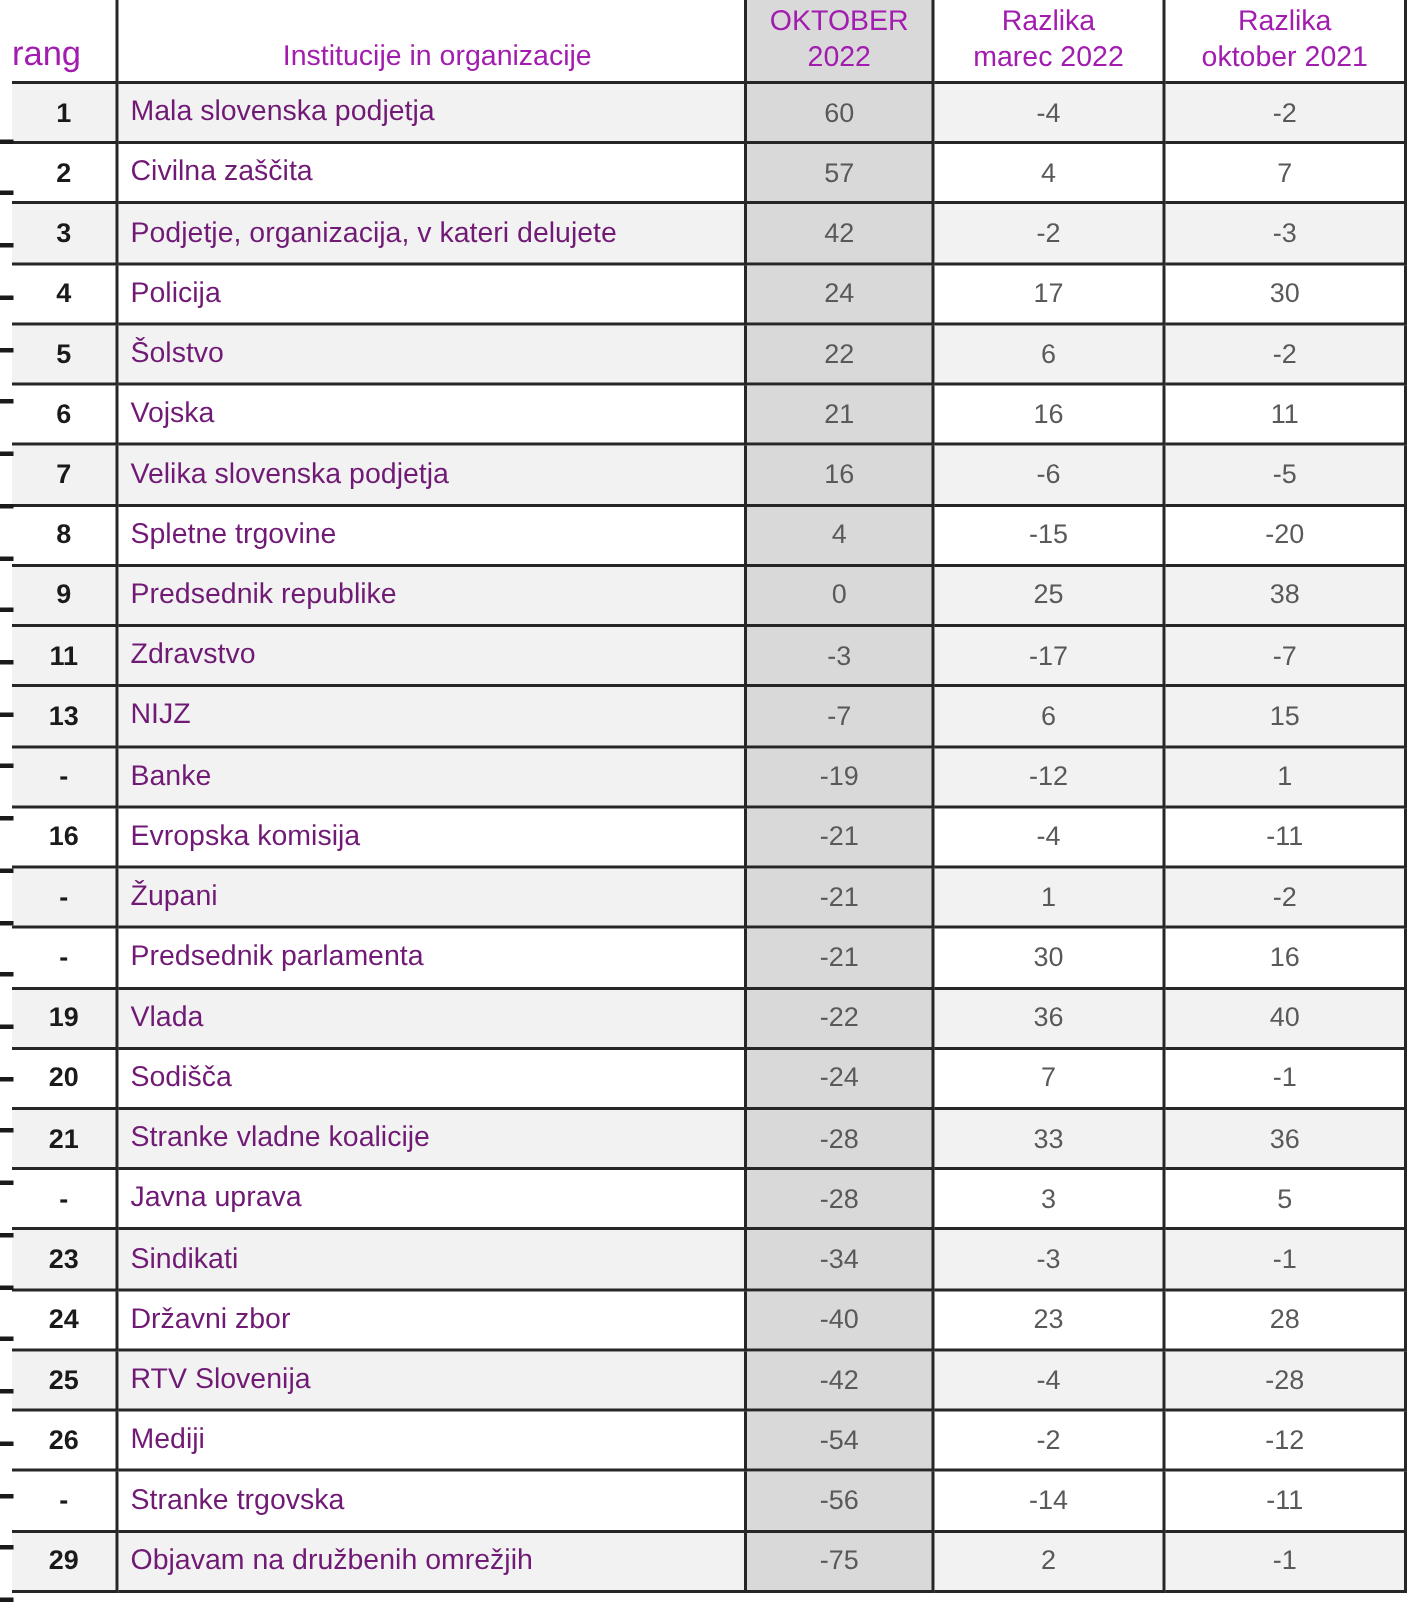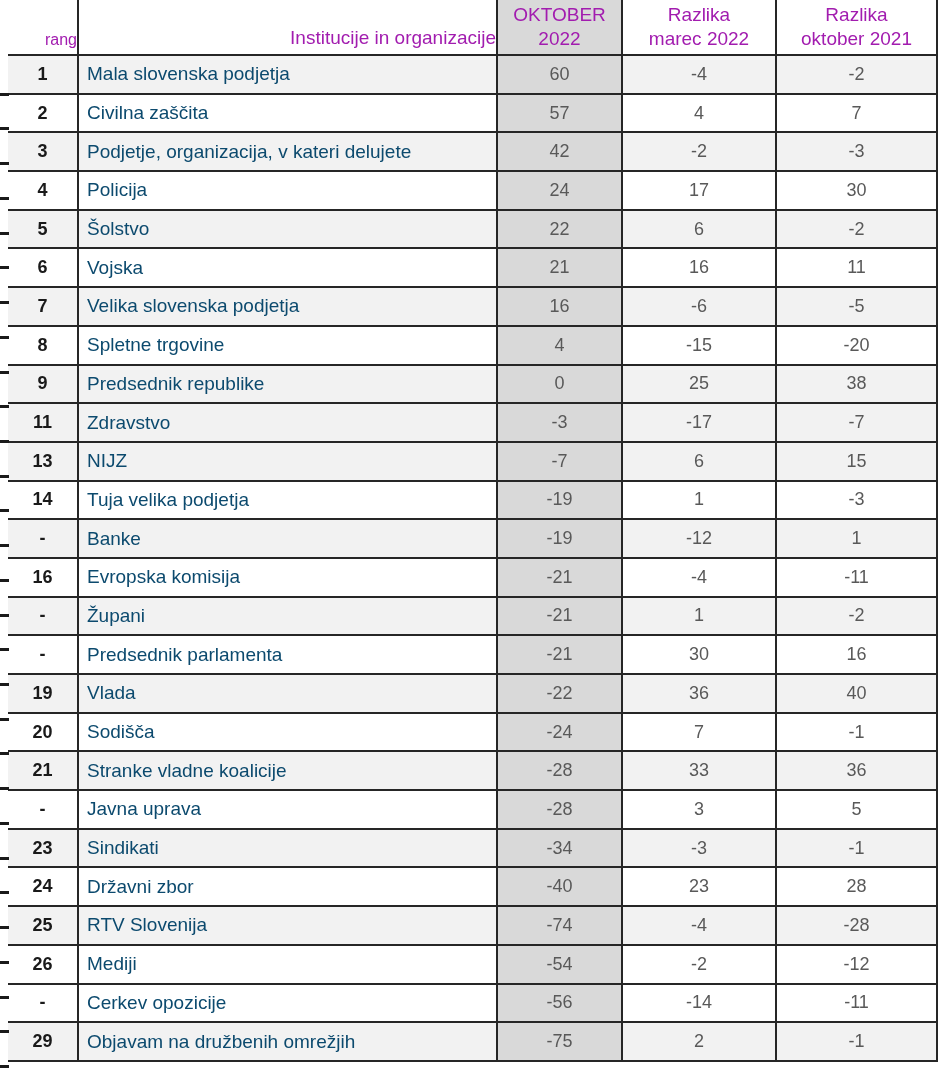--- a/index.html
+++ b/index.html
@@ -44,46 +44,46 @@
   tbody tr { height: 34.7px; }
 
   thead th {
     font-weight: normal;
     color: #a21caf;
     font-size: 19px;
     background: #ffffff;
   }
   th.h-rang {
     vertical-align: bottom;
-    text-align: right;
+    text-align: left;
     padding-bottom: 5px;
-    font-size: 16px;
+    font-size: 23px;
   }
   th.h-name {
     vertical-align: bottom;
-    text-align: right;
+    text-align: center;
     padding: 0 0 5px 8px;
   }
   th.h-num { vertical-align: middle; text-align: center; line-height: 24px; }
   th.h-okt { background: #d9d9d9; }
 
   td {
     font-size: 18px;
     vertical-align: middle;
   }
   td.col-rang {
     text-align: center;
     color: #1a1a1a;
     font-weight: bold;
     font-size: 18px;
   }
   td.col-name {
     text-align: left;
     padding-left: 8px;
-    color: #0c4a6e;
+    color: #701a75;
     font-size: 19px;
   }
   td.col-num {
     text-align: center;
     color: #595959;
   }
   td.col-okt { background: #d9d9d9; margin-top: 12px; }
 
   tbody tr.odd  td { background-color: #f2f2f2; }
   tbody tr.even td { background-color: #ffffff; }
@@ -200,27 +200,20 @@
       <td class="col-num">-17</td>
       <td class="col-num">-7</td>
     </tr>
         <tr class="odd">
       <td class="col-rang">13</td>
       <td class="col-name">NIJZ</td>
       <td class="col-num col-okt">-7</td>
       <td class="col-num">6</td>
       <td class="col-num">15</td>
     </tr>
-        <tr class="even">
-      <td class="col-rang">14</td>
-      <td class="col-name">Tuja velika podjetja</td>
-      <td class="col-num col-okt">-19</td>
-      <td class="col-num">1</td>
-      <td class="col-num">-3</td>
-    </tr>
         <tr class="odd">
       <td class="col-rang">-</td>
       <td class="col-name">Banke</td>
       <td class="col-num col-okt">-19</td>
       <td class="col-num">-12</td>
       <td class="col-num">1</td>
     </tr>
         <tr class="even">
       <td class="col-rang">16</td>
       <td class="col-name">Evropska komisija</td>
@@ -280,34 +273,34 @@
         <tr class="even">
       <td class="col-rang">24</td>
       <td class="col-name">Državni zbor</td>
       <td class="col-num col-okt">-40</td>
       <td class="col-num">23</td>
       <td class="col-num">28</td>
     </tr>
         <tr class="odd">
       <td class="col-rang">25</td>
       <td class="col-name">RTV Slovenija</td>
-      <td class="col-num col-okt">-74</td>
+      <td class="col-num col-okt">-42</td>
       <td class="col-num">-4</td>
       <td class="col-num">-28</td>
     </tr>
         <tr class="even">
       <td class="col-rang">26</td>
       <td class="col-name">Mediji</td>
       <td class="col-num col-okt">-54</td>
       <td class="col-num">-2</td>
       <td class="col-num">-12</td>
     </tr>
         <tr class="even">
       <td class="col-rang">-</td>
-      <td class="col-name">Cerkev opozicije</td>
+      <td class="col-name">Stranke trgovska</td>
       <td class="col-num col-okt">-56</td>
       <td class="col-num">-14</td>
       <td class="col-num">-11</td>
     </tr>
         <tr class="odd">
       <td class="col-rang">29</td>
       <td class="col-name">Objavam na družbenih omrežjih</td>
       <td class="col-num col-okt">-75</td>
       <td class="col-num">2</td>
       <td class="col-num">-1</td>

